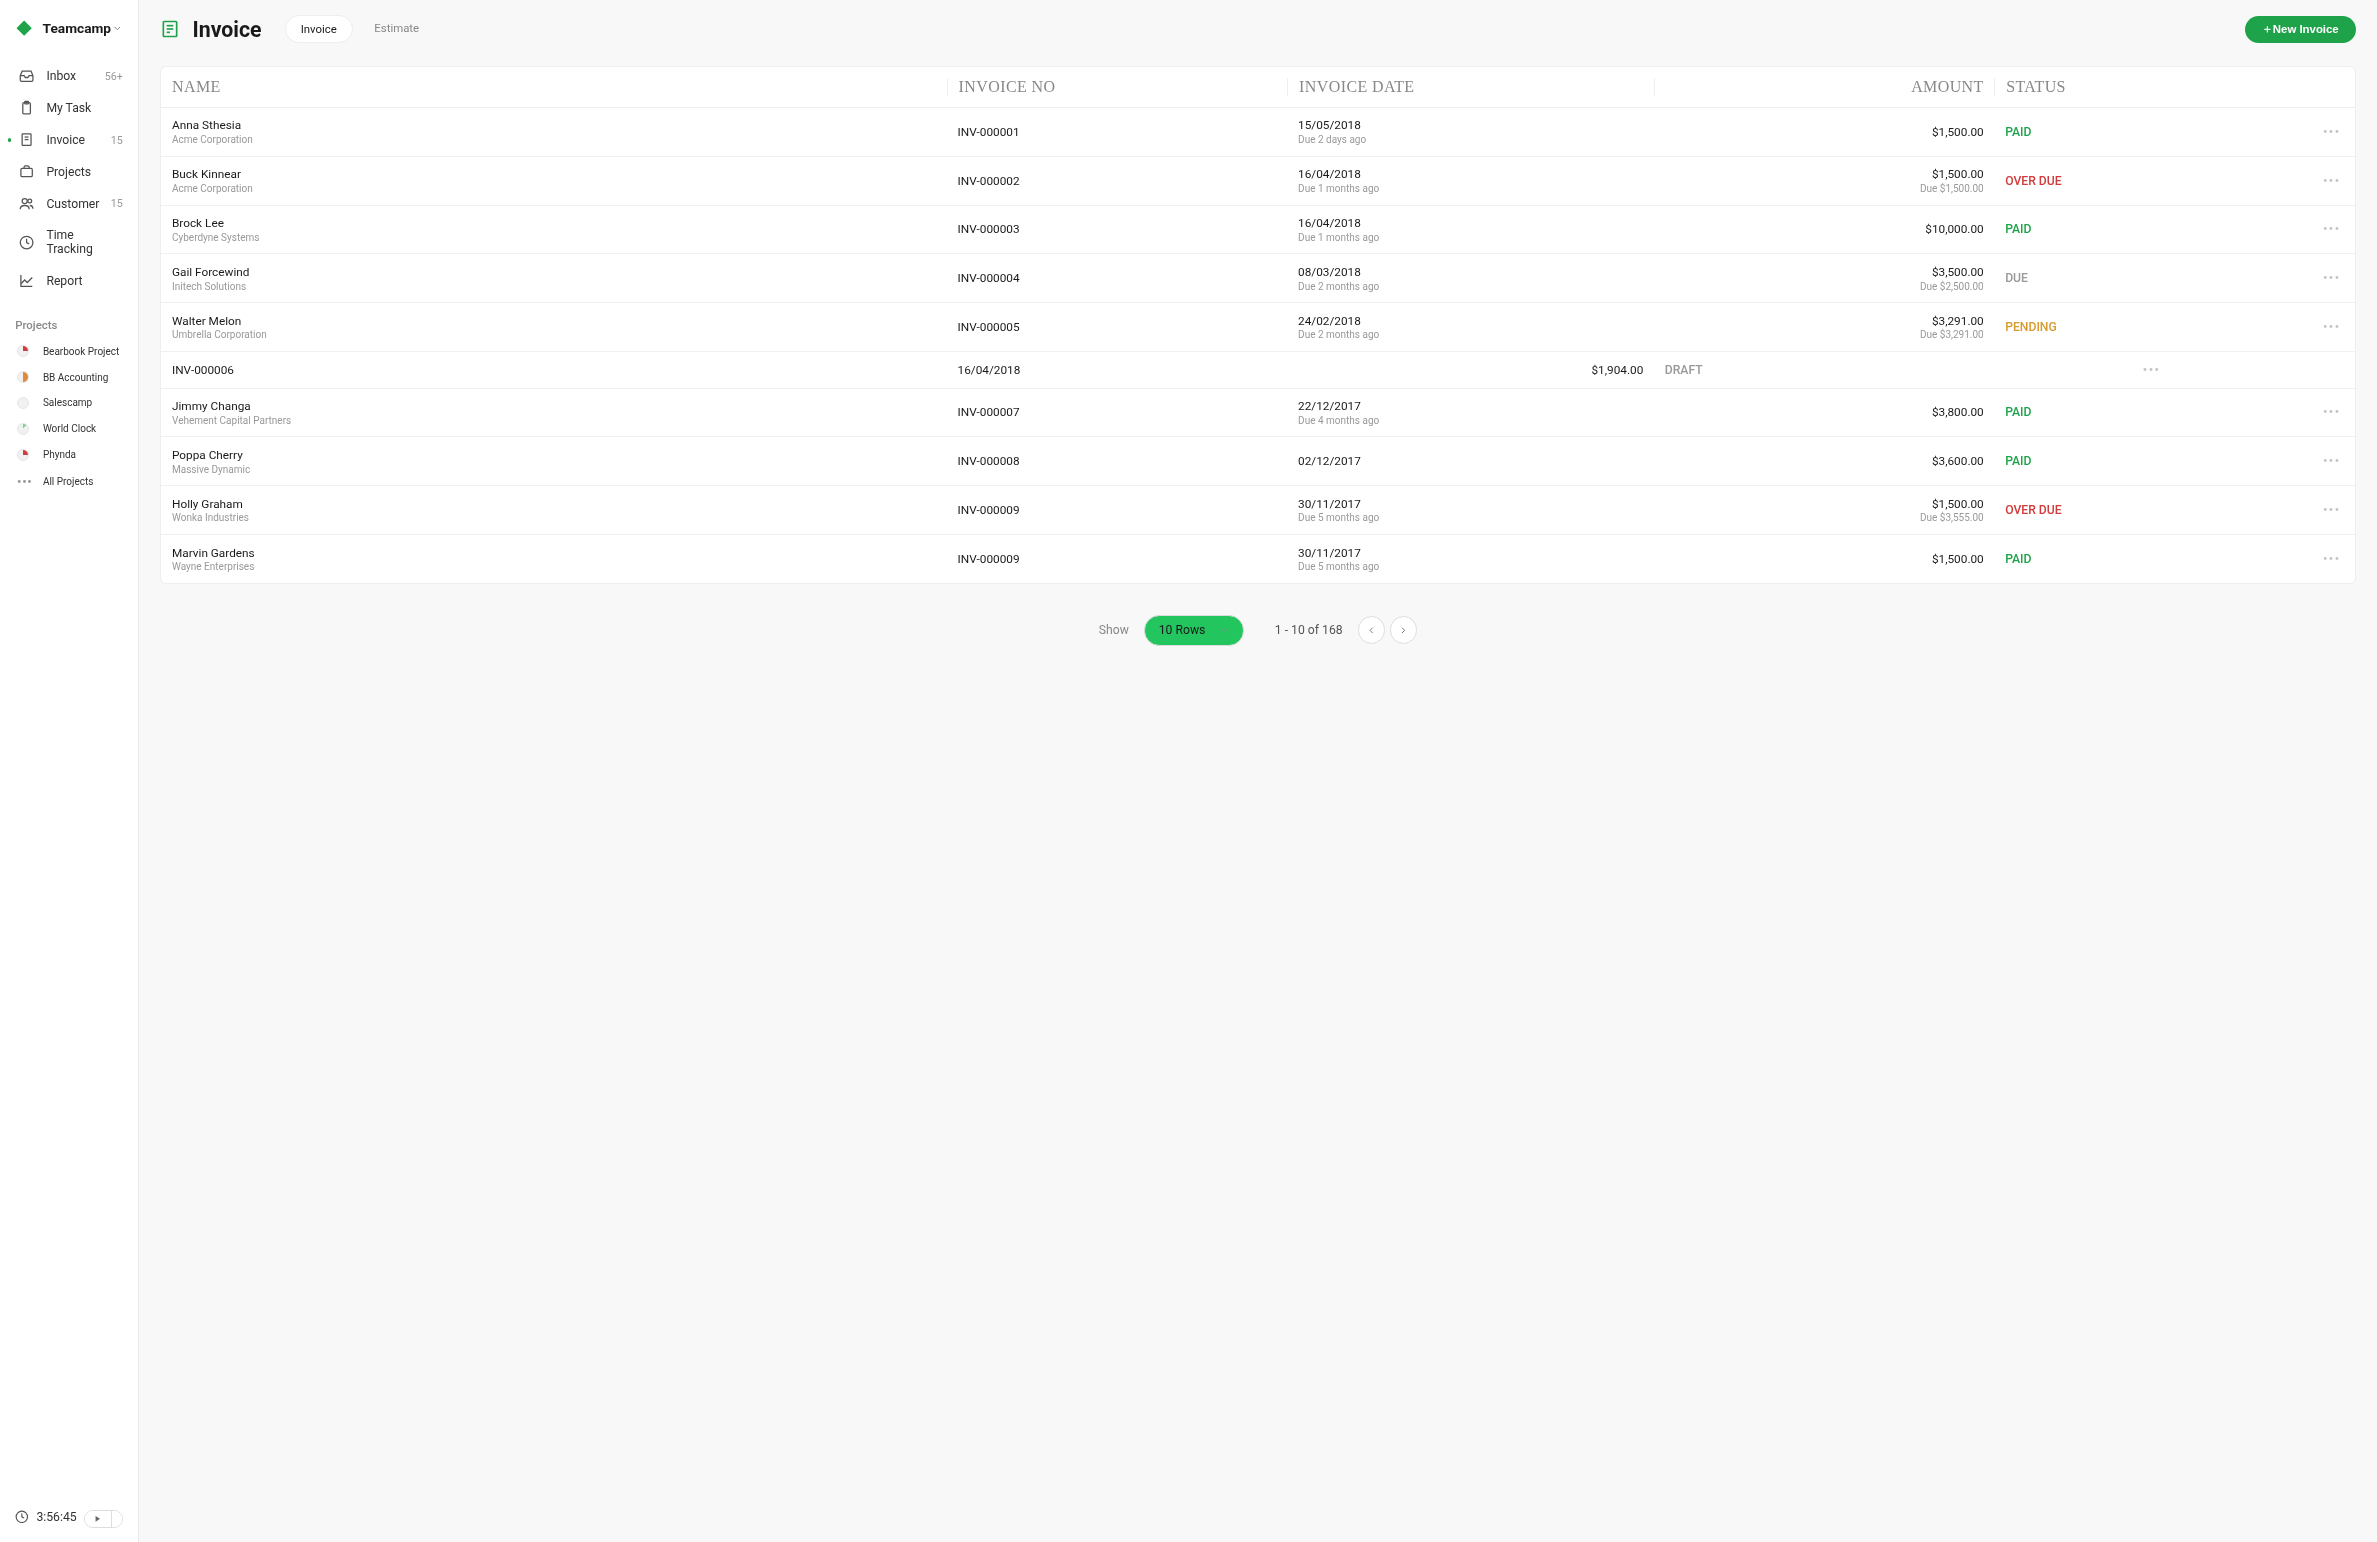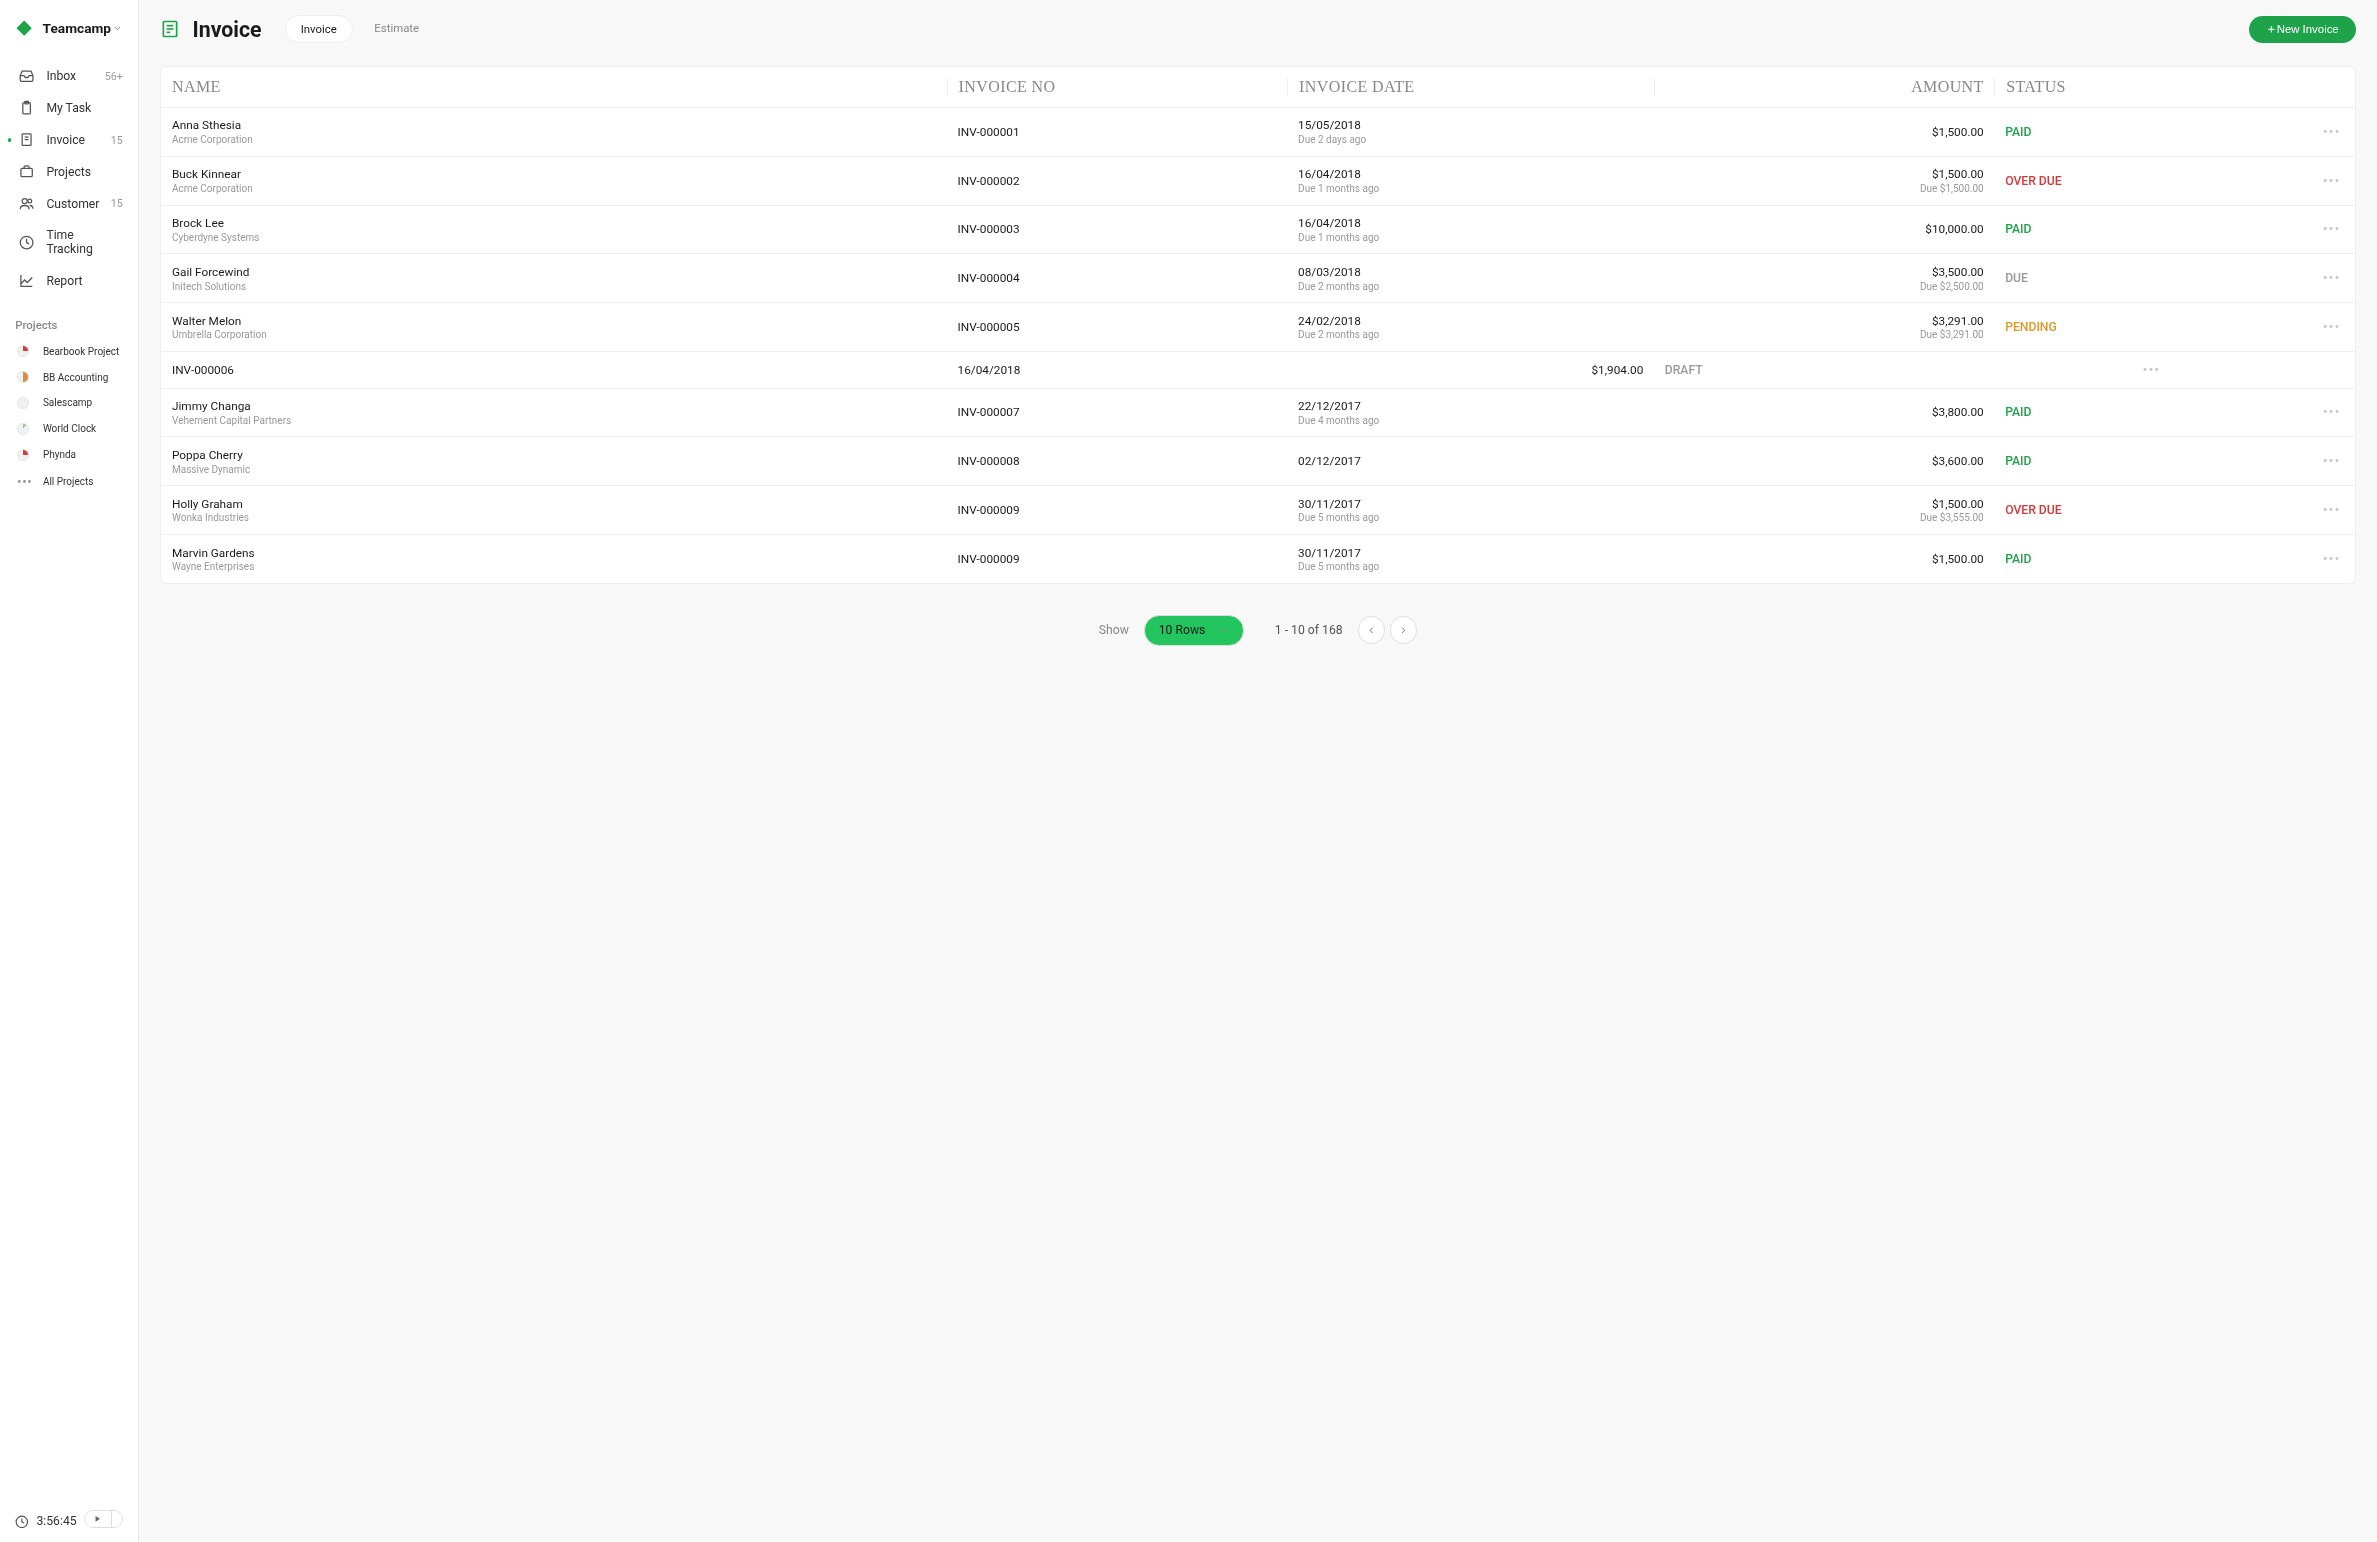--- a/index.html
+++ b/index.html
@@ -19,35 +19,35 @@
 .nav-item .icon { width: 15.2px; height: 15.2px; margin-right: 12.2px; color: #555; flex-shrink: 0; }
 .nav-label { flex: 1; font-size: 12.2px; }
 .nav-badge { color: #999; font-size: 10.7px; }
 
 .section-title { padding: 13.7px 15.2px 6.1px; color: #888; font-size: 11.4px; font-weight: 500; }
 .proj-item { display: flex; align-items: center; padding: 6.9px 15.2px 6.9px 17px; cursor: pointer; color: #333; }
 .proj-pie { width: 12.2px; height: 12.2px; border-radius: 50%; margin-right: 13.7px; flex-shrink: 0; }
 .proj-ellipsis { color: #999; margin-right: 13.7px; width: 12.2px; letter-spacing: 0.8px; font-weight:700;}
 .proj-label { font-size: 10px; }
 
-.sidebar-foot { margin-top: auto; padding: 13.7px 15.2px; display: flex; align-items: flex-end; gap: 7.6px; }
+.sidebar-foot { margin-top: auto; padding: 13.7px 15.2px; display: flex; align-items: flex-start; gap: 7.6px; }
 .timer-text { font-size: 12.2px; color: #333; flex: 1; }
 .timer-btns { display: flex; border: 0.8px solid #ddd; border-radius: 13.7px; overflow: hidden; }
 .timer-btn { padding: 4.6px 9.1px; background: #fff; border: none; color: #666; cursor: pointer; }
 .timer-btn + .timer-btn { border-left: 0.8px solid #ddd; }
 
 
 .main { flex: 1; padding: 15.2px 21.3px; overflow: auto; }
 .topbar { display: flex; align-items: center; margin-bottom: 23px; }
 .page-icon { width: 20px; height: 20px; color: #1FA34A; margin-right: 12.2px; }
 .page-title { font-size: 21.3px; font-weight: 700; margin-right: 23px; }
 .tabs { display: flex; gap: 6.1px; }
 .tab { padding: 6.1px 15.2px; border-radius: 15.2px; font-size: 11.4px; cursor: pointer; color: #888; }
 .tab.active { background: #fff; color: #1a1a1a; border: 0.8px solid #eee; }
-.new-btn { margin-left: auto; background: #1FA34A; color: #fff; border: none; padding: 7.6px 17px; border-radius: 15.2px; font-size: 11.4px; font-weight: 400; cursor: pointer; display: flex; align-items: center; gap: 0; }
+.new-btn { margin-left: auto; background: #1FA34A; color: #fff; border: none; padding: 7.6px 17px; border-radius: 15.2px; font-size: 11.4px; font-weight: 700; cursor: pointer; display: flex; align-items: center; gap: 0; }
 
 
 .table-wrap { background: #fff; border: 0.8px solid #eee; border-radius: 6.1px; overflow: hidden; }
 .thead { display: grid; grid-template-columns: 3fr 1.3fr 1.4fr 1.3fr 1.2fr 46px; padding: 10.7px 0; border-bottom: 0.8px solid #eee; }
 .th { color: #888; font-size: 16px; letter-spacing: 0.4px; padding: 0 10.7px; font-family: Liberation Serif, serif; }
 .th.name { padding-left: 10.7px; }
 .th.no, .th.date, .th.status { border-left: 0.8px solid #eee; }
 .th.amount { border-left: 0.8px solid #eee; text-align: right; }
 .row { display: grid; grid-template-columns: 3fr 1.3fr 1.4fr 1.3fr 1.2fr 46px; padding: 10.7px 0; border-bottom: 0.8px solid #f0f0f0; align-items: center; }
 .row:last-child { border-bottom: none; }

